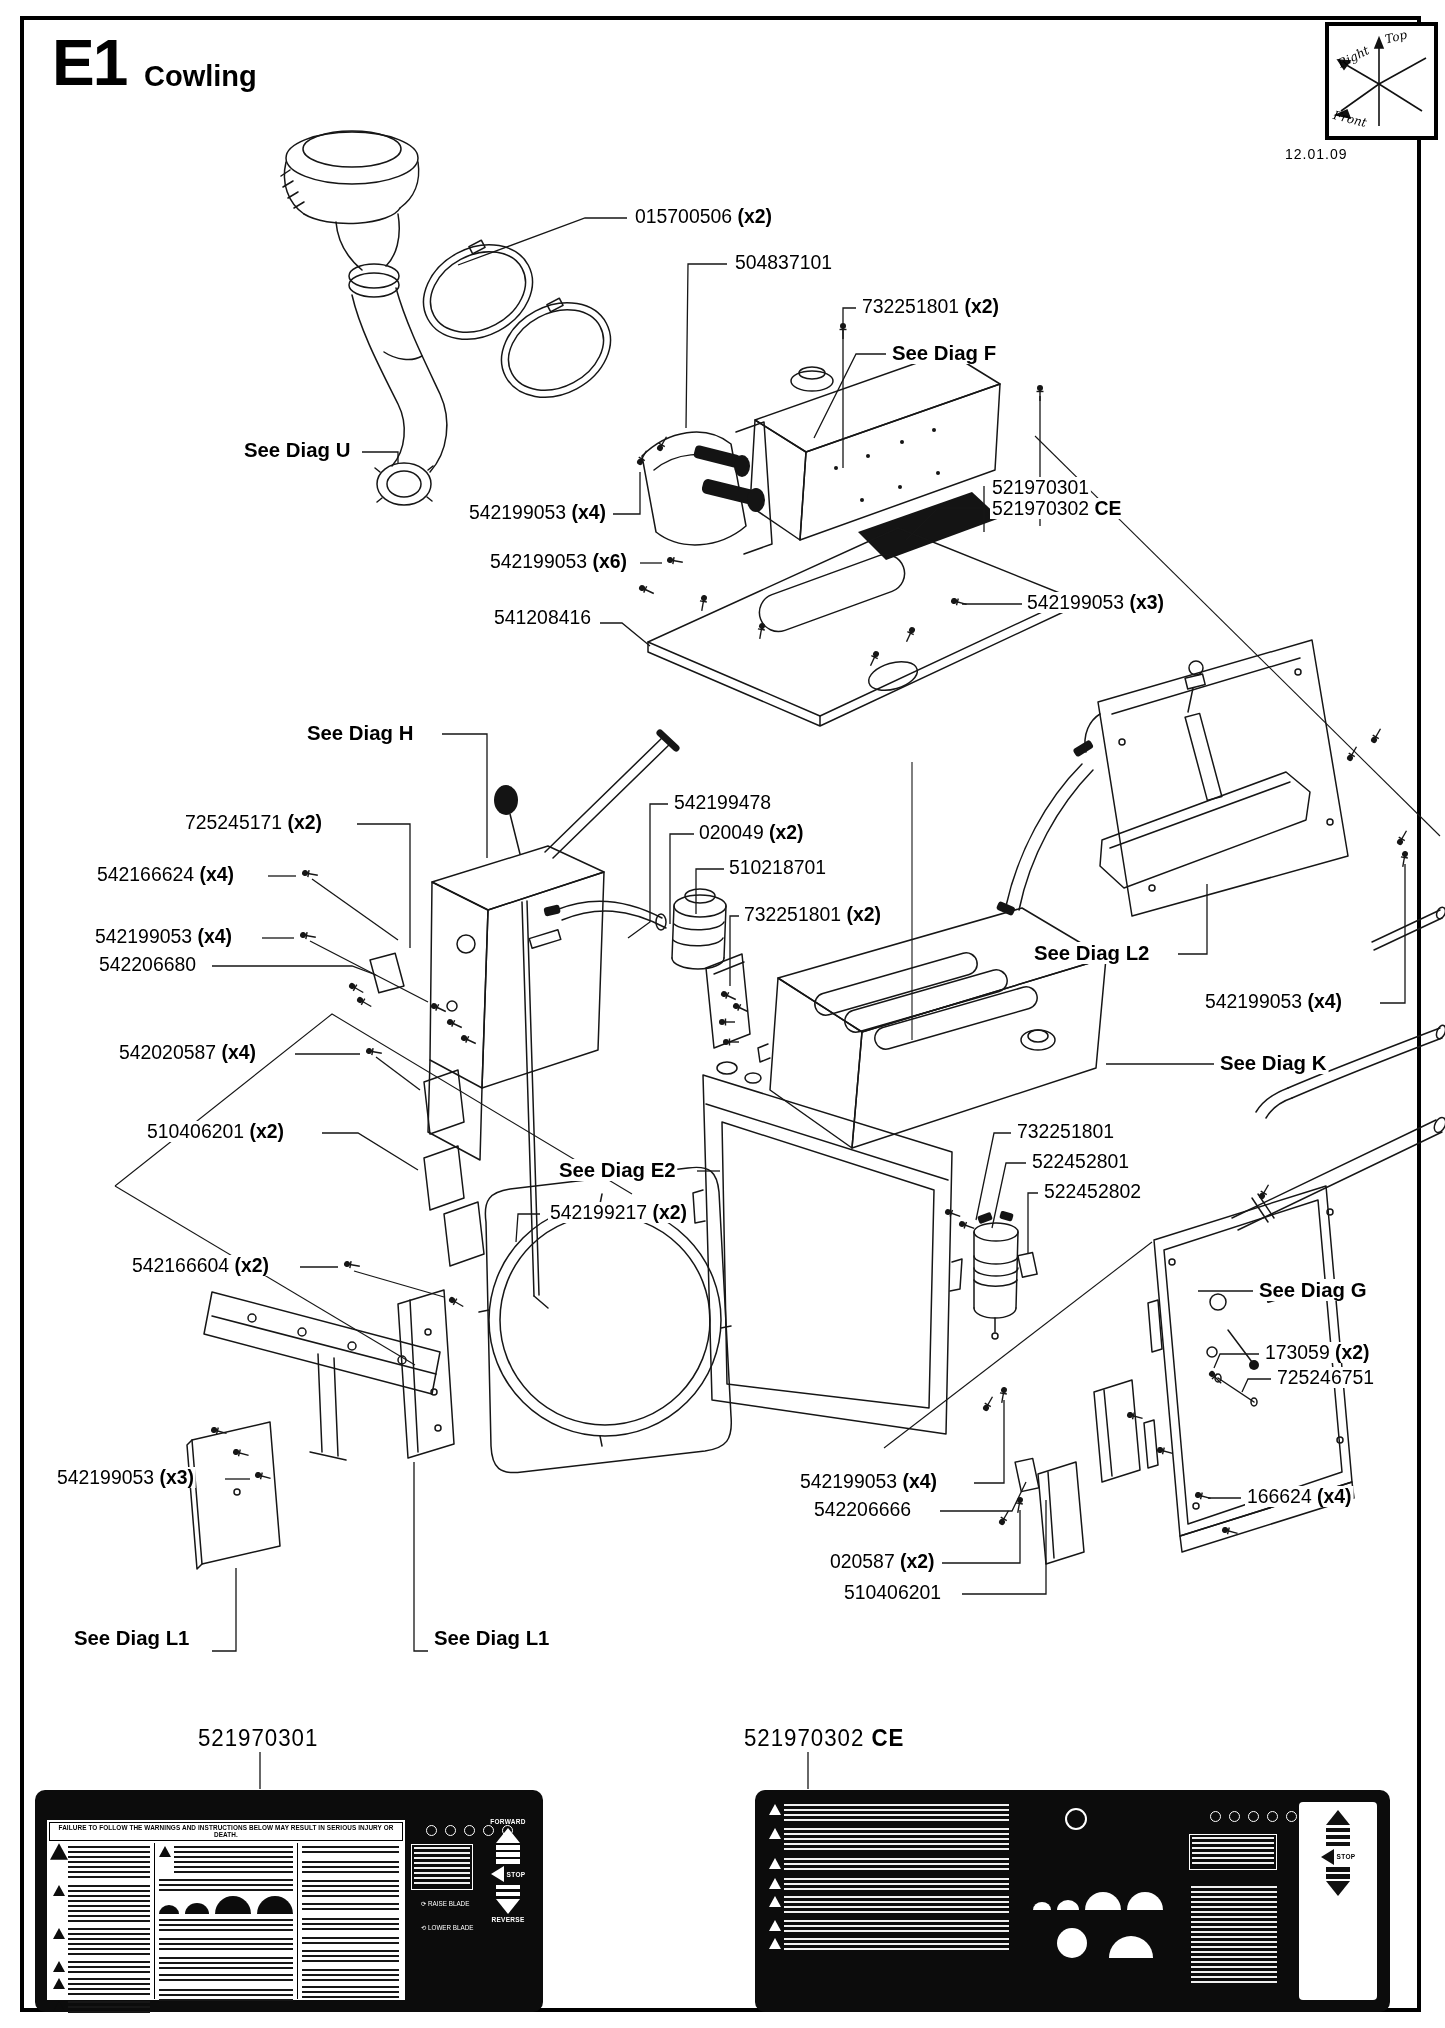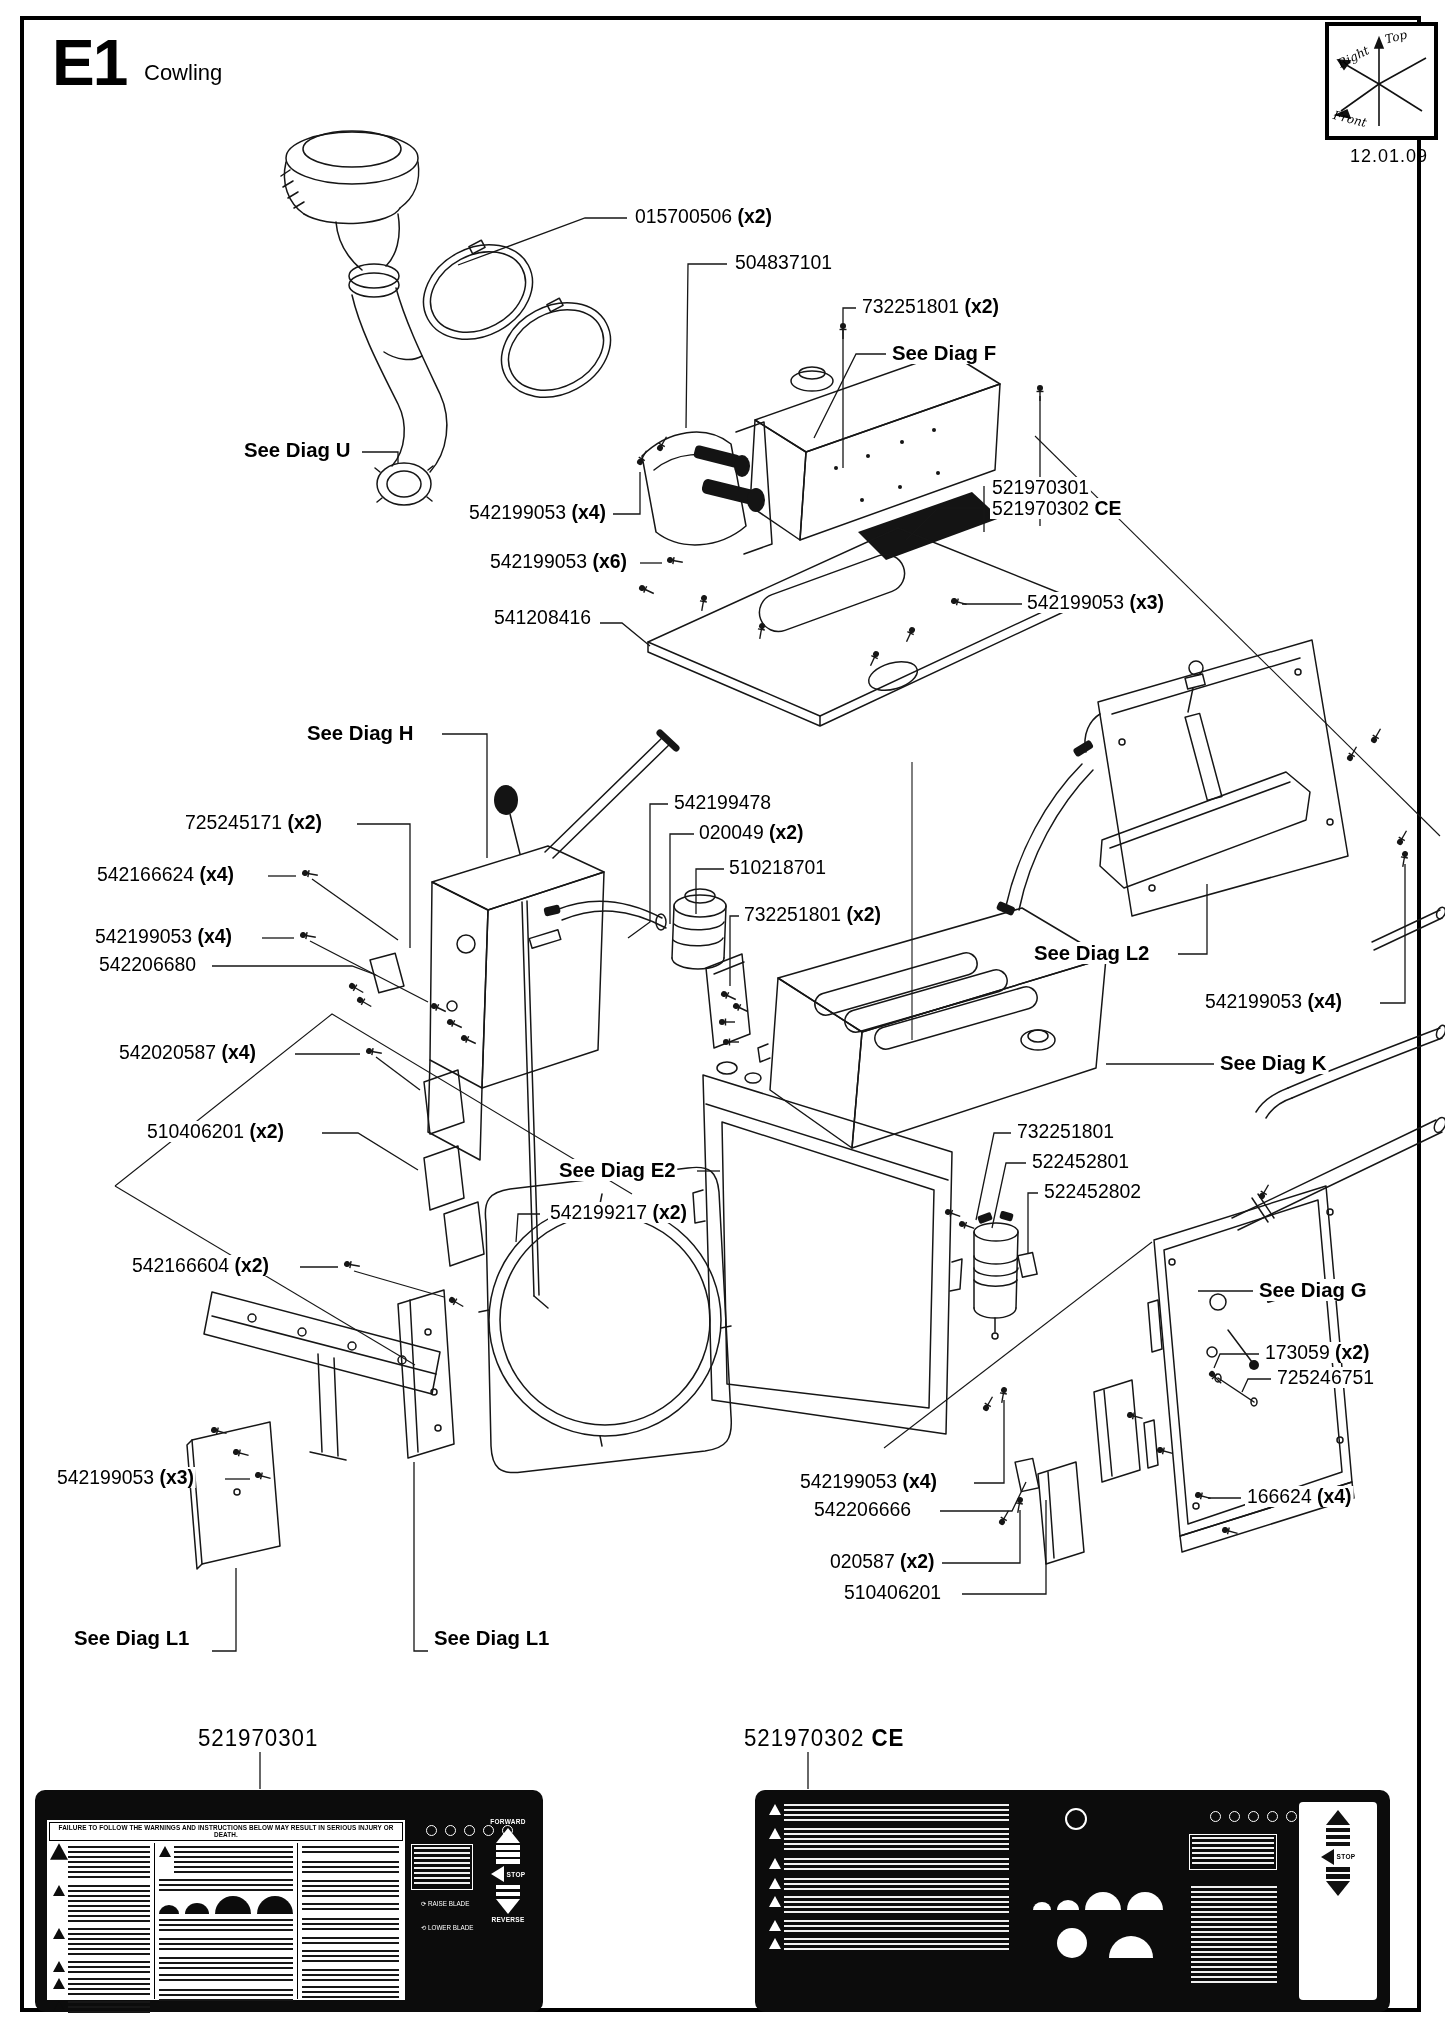--- a/index.html
+++ b/index.html
@@ -1,25 +1,25 @@
 <!DOCTYPE html>
 <html><head>
 <meta charset="utf-8">
 <style>
   html,body{margin:0;padding:0;background:#fff;}
   .page{position:relative;width:1445px;height:2028px;background:#fff;overflow:hidden;
         font-family:"Liberation Sans",sans-serif;color:#000;}
   .frame{position:absolute;left:20px;top:16px;width:1401px;height:1996px;
          border:4px solid #000;box-sizing:border-box;z-index:0;}
   .title-code{position:absolute;left:52px;top:26px;font-size:64px;font-weight:bold;letter-spacing:-2px;z-index:3;}
-  .title-name{position:absolute;left:144px;top:60px;font-size:22px;font-weight:normal;z-index:3;}
+  .title-name{position:absolute;left:144px;top:60px;font-size:29px;font-weight:bold;z-index:3;}
   .compass{position:absolute;left:1325px;top:22px;width:113px;height:118px;border:4px solid #000;
            box-sizing:border-box;background:#fff;z-index:3;}
   .compass .axis{position:absolute;font-family:"DejaVu Serif",serif;font-style:italic;font-size:12px;white-space:nowrap;}
-  .date{position:absolute;left:1350px;top:146px;font-size:18px;letter-spacing:1px;z-index:3;}
+  .date{position:absolute;left:1285px;top:146px;font-size:14px;letter-spacing:1px;z-index:3;}
   .art{position:absolute;left:0;top:0;z-index:1;}
   .callout{position:absolute;font-size:20px;white-space:nowrap;background:#fff;padding:0 2px;
            line-height:1.05;z-index:2;transform:scaleX(.97);transform-origin:left top;}
   .callout b{font-weight:bold;}
   .callout.diag{font-weight:bold;font-size:21px;}
   .callout.caption{font-size:23px;letter-spacing:1px;}
   
   .wl{position:absolute;background:#0c0c0c;border-radius:10px;color:#fff;z-index:2;}
   .wl,.wl *{box-sizing:border-box;}
   .wl-white{position:absolute;background:#fff;color:#000;}

